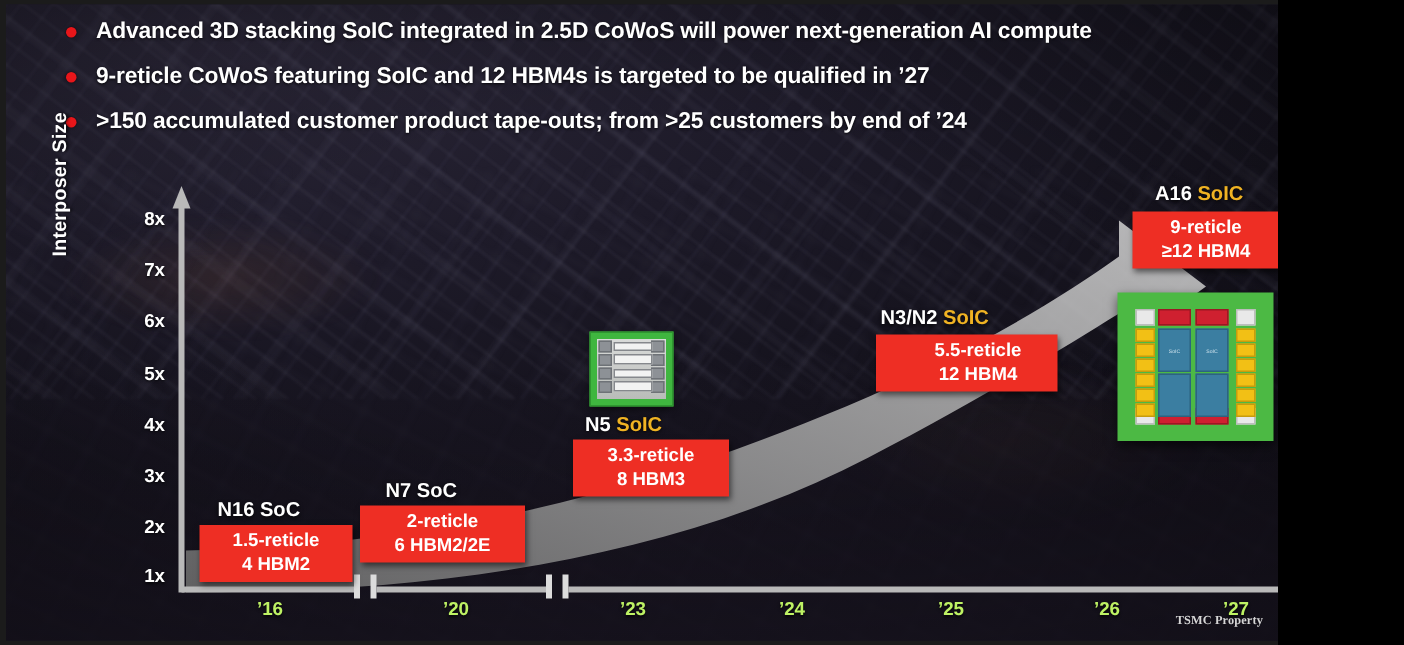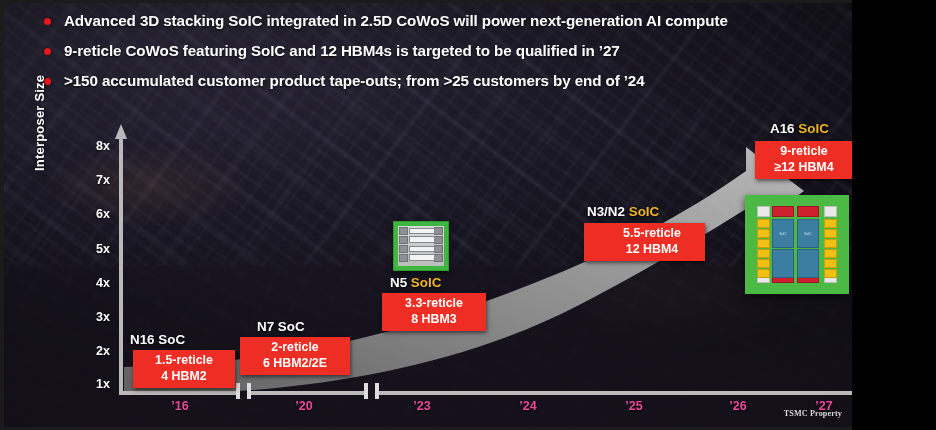--- a/index.html
+++ b/index.html
@@ -84,21 +84,21 @@
     color:#fff;font-weight:bold;font-size:13px;letter-spacing:.2px;
     text-shadow:0 1px 2px rgba(0,0,0,.8);
     white-space:nowrap;
   }
   .ytick{
     position:absolute;color:#ffffff;font-weight:bold;font-size:12.5px;
     text-align:right;width:26px;
     text-shadow:0 1px 2px rgba(0,0,0,.8);
   }
   .xtick{
-    position:absolute;color:#ec4899;font-weight:bold;font-size:12.5px;
+    position:absolute;color:#bef264;font-weight:bold;font-size:12.5px;
     text-align:center;width:40px;top:396px;
     text-shadow:0 1px 2px rgba(0,0,0,.8);
   }
 
   
   .node-label{
     position:absolute;color:#ffffff;font-weight:bold;font-size:13.4px;
     white-space:nowrap;text-shadow:0 1px 3px rgba(0,0,0,.9);
   }
   .node-label .hl{color:#f0b323;}
@@ -224,21 +224,21 @@
     <div class="ytick" style="left:80px;top:374px;">1x</div>
 
     <div class="xtick" style="left:156px;">’16</div>
     <div class="xtick" style="left:280px;">’20</div>
     <div class="xtick" style="left:398px;">’23</div>
     <div class="xtick" style="left:504px;">’24</div>
     <div class="xtick" style="left:610px;">’25</div>
     <div class="xtick" style="left:714px;">’26</div>
     <div class="xtick" style="left:800px;">’27</div>
 
-    <div class="node-label" style="left:126px;top:329px;">
+    <div class="node-label" style="left:141px;top:329px;">
       <span>N16</span>
       <span>SoC</span>
     </div>
     <div class="redbox" style="left:129px;top:347px;width:84px;">
       <div>1.5-reticle</div>
       <div>4 HBM2</div>
     </div>
 
     <div class="node-label" style="left:253px;top:316px;">
       <span>N7</span>

